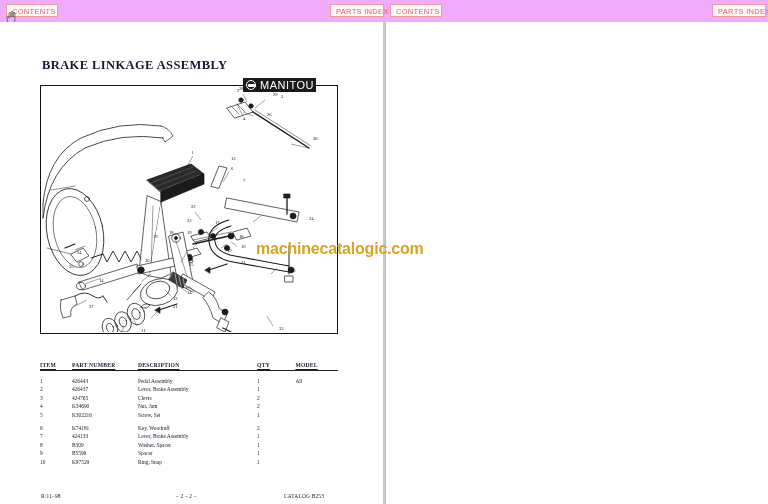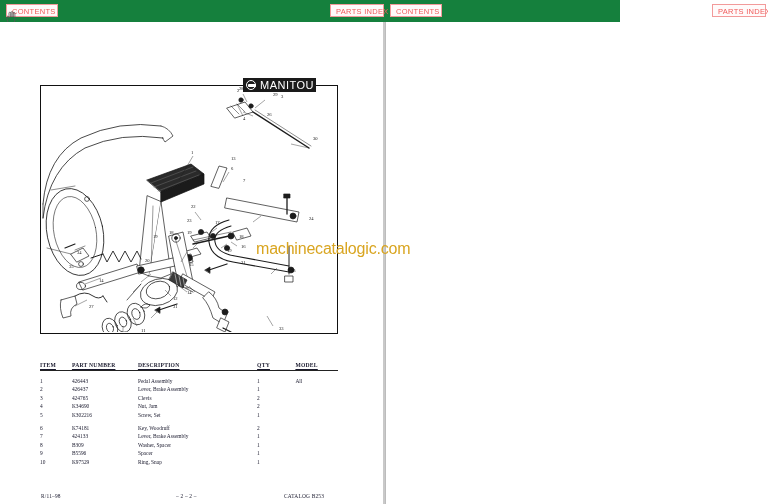--- a/index.html
+++ b/index.html
@@ -12,23 +12,23 @@
     height: 504px;
     position: relative;
     overflow: hidden;
     font-family: "Liberation Serif", "DejaVu Serif", serif;
   }
 
   
   .navbar {
     position: absolute;
     top: 0; left: 0;
-    width: 620px;
+    width: 768px;
     height: 22px;
-    background: #15803d;
+    background: #f0abfc;
     border-bottom: 1px solid #d8d8d8;
   }
   .navbtn {
     position: absolute;
     top: 4px;
     height: 13px;
     line-height: 13px;
     border: 1px solid #f29a9a;
     background: #fffafa;
     color: #f05b5b;
@@ -187,21 +187,21 @@
   #foot-left-a  { left: 41px;  top: 471px; }
   #foot-left-b  { left: 176px; top: 471px; }
   #foot-left-c  { left: 284px; top: 471px; }
 
   
   .watermark {
     position: absolute;
     left: 256px; top: 240px;
     font-family: "Liberation Sans", sans-serif;
     font-size: 16px;
-    font-weight: normal;
+    font-weight: bold;
     color: #d9a520;
     letter-spacing: -.2px;
     z-index: 6;
     pointer-events: none;
     white-space: nowrap;
   }
 
   .cal { font-size: 4.6px; fill: #111; font-family: "Liberation Serif", serif; }
 </style>
 </head>
@@ -215,20 +215,21 @@
 </div>
 
 <svg class="cursor-hand" viewBox="0 0 14 16">
   <path d="M4 13 L3 8 Q2.4 6.4 3.6 6.2 Q4.4 6.2 4.7 7.3 L5 8.2 L5 3.2 Q5 2.2 5.9 2.2 Q6.8 2.2 6.8 3.2 L6.8 7 L7.1 7 L7.1 2.6 Q7.1 1.6 8 1.6 Q8.9 1.6 8.9 2.6 L8.9 7 L9.2 7 L9.2 3.2 Q9.2 2.3 10 2.3 Q10.9 2.3 10.9 3.2 L10.9 10 Q10.9 13 8.6 13.6 L5.6 13.6 Z" fill="none" stroke="#555" stroke-width="0.8"></path>
 </svg>
 
 <div class="gutter"></div>
 
 <div class="page" id="page-left">
 
+  <div class="sheet-title">BRAKE LINKAGE ASSEMBLY</div>
 
   <div class="logo">
     <div class="logo-mark"></div>
     <div class="logo-text">MANITOU</div>
   </div>
 
   <div class="illus-frame">
     <svg width="295" height="246" viewBox="0 0 295 246">
       <g fill="none" stroke="#1c1c1c" stroke-width="0.7" stroke-linecap="round" stroke-linejoin="round">
 

